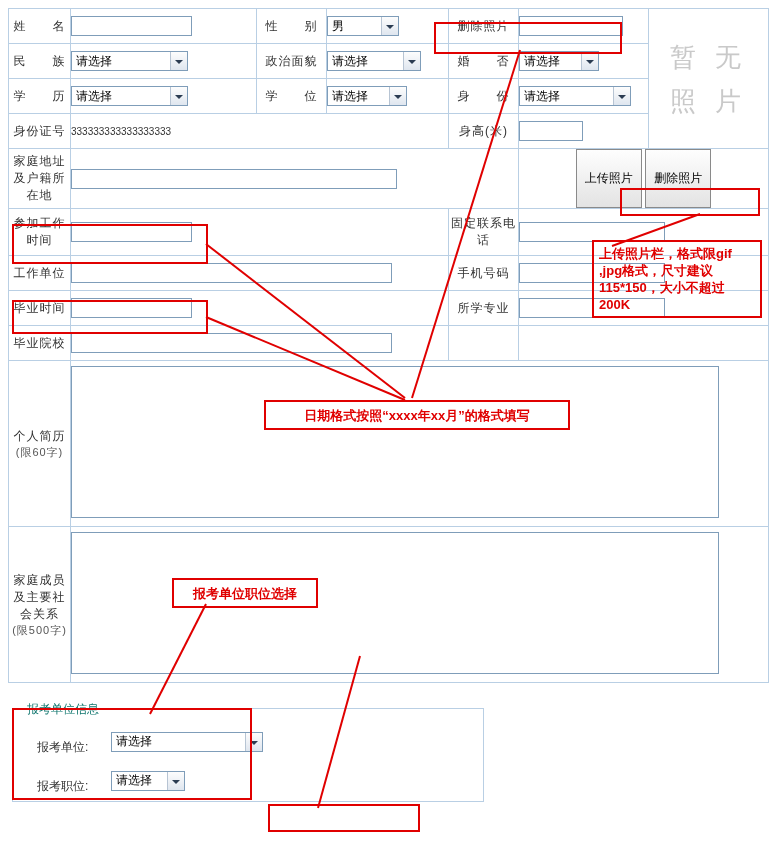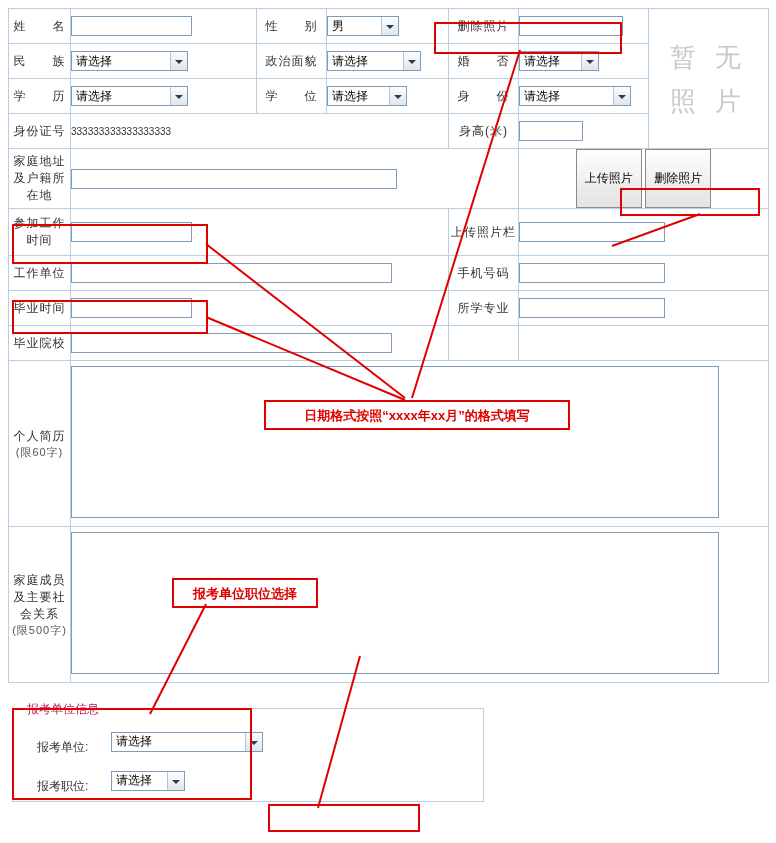--- a/index.html
+++ b/index.html
@@ -145,21 +145,21 @@
     border: 1px solid #b9cfe4;
     background: #fff;
   }
   .apply-legend {
     position: absolute;
     left: 10px;
     top: -8px;
     background: #fff;
     padding: 0 4px;
     font-size: 12px;
-    color: #be185d;
+    color: #0f766e;
   }
   .apply-row {
     display: flex;
     align-items: center;
     margin: 18px 0 0 24px;
   }
   .apply-row + .apply-row { margin-top: 10px; }
   .apply-row .lbl {
     width: 74px;
     font-size: 12px;
@@ -309,21 +309,21 @@
           <button class="btn">上传照片</button>
           <button class="btn">删除照片</button>
         </td>
       </tr>
 
       <tr>
         <td class="label tall">参加工作时间</td>
         <td class="field" colspan="3">
           <input class="txt" style="width: 115px;" value="">
         </td>
-        <td class="label">上传照片栏</td>
+        <td class="label">固定联系电话</td>
         <td class="field" colspan="2">
           <input class="txt" style="width: 140px;" value="">
         </td>
       </tr>
 
       <tr>
         <td class="label">工作单位</td>
         <td class="field" colspan="3">
           <input class="txt" style="width: 315px;" value="">
         </td>
@@ -405,17 +405,18 @@
   </svg>
 
   <div class="overlay">
     <div class="hl" style="left:434px; top:14px; width:188px; height:32px;"></div>
     <div class="hl" style="left:12px; top:216px; width:196px; height:40px;"></div>
     <div class="hl" style="left:12px; top:292px; width:196px; height:34px;"></div>
     <div class="hl" style="left:620px; top:180px; width:140px; height:28px;"></div>
     <div class="hl" style="left:12px; top:700px; width:240px; height:92px;"></div>
     <div class="hl" style="left:268px; top:796px; width:152px; height:28px;"></div>
 
+    <div class="note" style="left:592px; top:232px; width:170px;">上传照片栏，格式限gif ,jpg格式，尺寸建议115*150，大小不超过200K</div>
     <div class="note" style="left:264px; top:392px; width:306px; height:30px; display:flex; align-items:center; justify-content:center;">日期格式按照“xxxx年xx月”的格式填写</div>
     <div class="note" style="left:172px; top:570px; width:146px; height:30px; display:flex; align-items:center; justify-content:center;">报考单位职位选择</div>
   </div>
 
 </div>
 
 </body></html>

